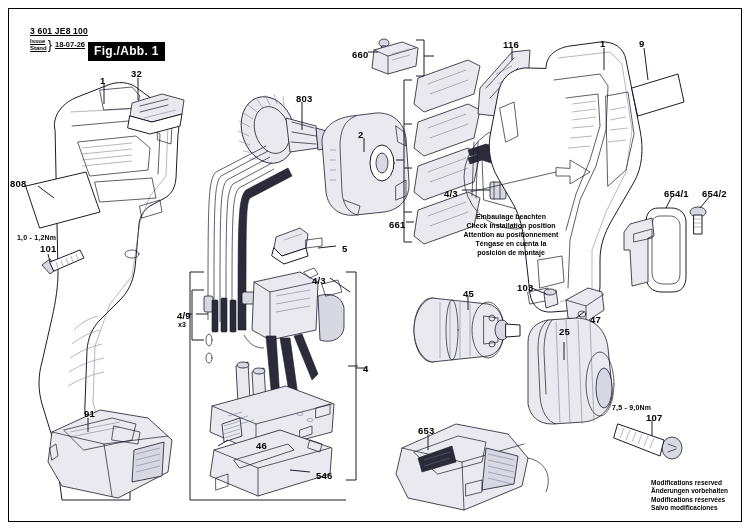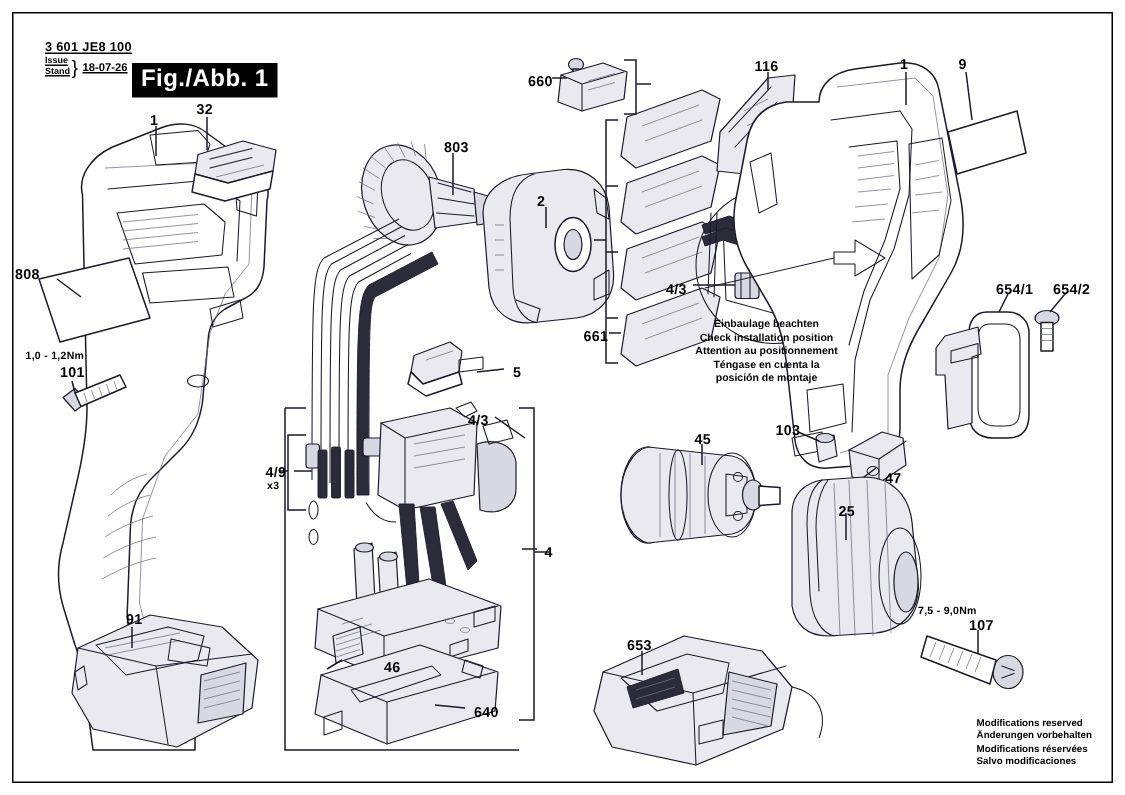--- a/index.html
+++ b/index.html
@@ -12,21 +12,21 @@
           border:1px solid #000;box-sizing:border-box;}
 
   
   .hdr{position:absolute;left:30px;top:26px;text-decoration:underline;}
   .hdr .pn{font-size:8.5px;font-weight:bold;letter-spacing:.2px;white-space:nowrap;}
   .hdr .issrow{display:flex;align-items:center;margin-top:2px;}
   .hdr .iss{font-size:6px;line-height:6.5px;font-weight:bold;}
   .hdr .brace{font-size:13px;margin:0 3px 0 1px;line-height:11px;}
   .hdr .date{font-size:7.5px;font-weight:bold;}
   .figtag{position:absolute;left:88px;top:42px;background:#000;color:#fff;
-          font-size:16px;font-weight:bold;padding:2px 6px 3px 6px;letter-spacing:.3px;}
+          font-size:12px;font-weight:bold;padding:2px 6px 3px 6px;letter-spacing:.3px;}
 
   
   .footer{position:absolute;right:22px;bottom:18px;text-align:left;
           font-size:6.5px;line-height:8.2px;font-weight:bold;}
 
   
   .note{position:absolute;left:440px;top:212px;width:142px;text-align:center;
         font-size:7px;line-height:9px;font-weight:bold;}
 
   
@@ -415,33 +415,33 @@
       <div class="lab" style="left: 10px; top: 178px;">808</div>
       <div class="lab" style="left: 40px; top: 243px;">101</div>
       <div class="lab" style="left: 84px; top: 408px;">91</div>
       <div class="lab" style="left: 296px; top: 93px;">803</div>
       <div class="lab" style="left: 358px; top: 129px;">2</div>
       <div class="lab" style="left: 342px; top: 243px;">5</div>
       <div class="lab" style="left: 177px; top: 310px;">4/9</div>
       <div class="lab" style="left: 363px; top: 363px;">4</div>
       <div class="lab" style="left: 312px; top: 275px;">4/3</div>
       <div class="lab" style="left: 212px; top: 440px; margin-left: 44px;">46</div>
-      <div class="lab" style="left: 316px; top: 470px;">640</div>
+      <div class="lab" style="left: 316px; top: 470px;">546</div>
       <div class="lab" style="left: 352px; top: 49px;">660</div>
       <div class="lab" style="left: 389px; top: 219px;">661</div>
       <div class="lab" style="left: 503px; top: 39px;">116</div>
       <div class="lab" style="left: 444px; top: 188px;">4/3</div>
       <div class="lab" style="left: 600px; top: 38px;">1</div>
       <div class="lab" style="left: 639px; top: 38px;">9</div>
       <div class="lab" style="left: 664px; top: 188px;">654/1</div>
       <div class="lab" style="left: 702px; top: 188px;">654/2</div>
       <div class="lab" style="left: 517px; top: 282px;">103</div>
       <div class="lab" style="left: 590px; top: 314px;">47</div>
       <div class="lab" style="left: 463px; top: 288px;">45</div>
-      <div class="lab" style="left: 559px; top: 336px;">25</div>
+      <div class="lab" style="left: 559px; top: 326px;">25</div>
       <div class="lab" style="left: 646px; top: 412px;">107</div>
       <div class="lab" style="left: 418px; top: 425px;">653</div>
       <div class="lab sm" style="left: 17px; top: 234px;">1,0 - 1,2Nm</div>
       <div class="lab sm" style="left: 612px; top: 404px;">7,5 - 9,0Nm</div>
       <div class="lab sub" style="left: 178px; top: 321px;">x3</div>
     </div>
 
 </div>
 
 </body></html>

